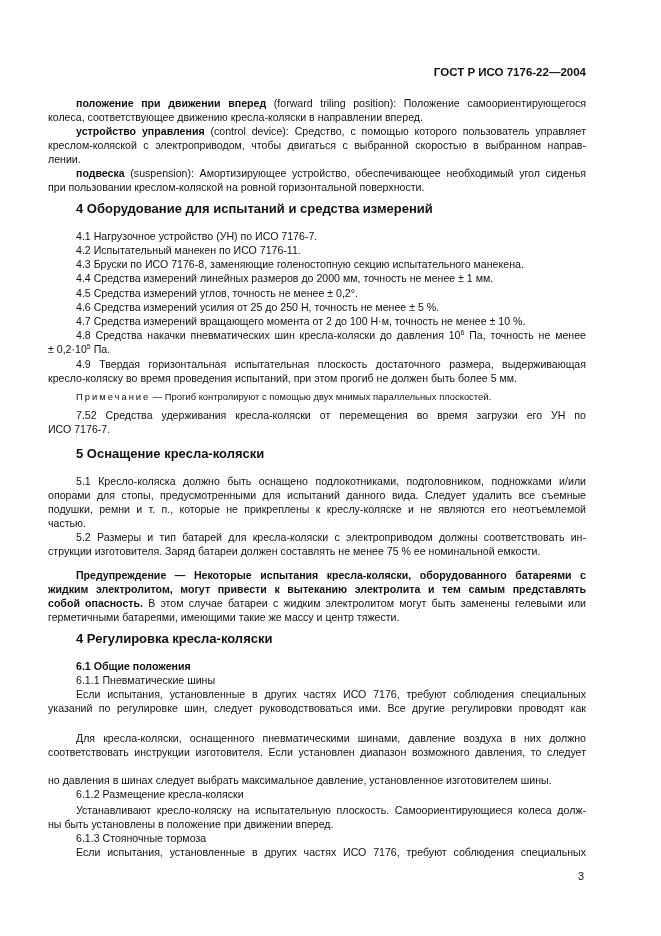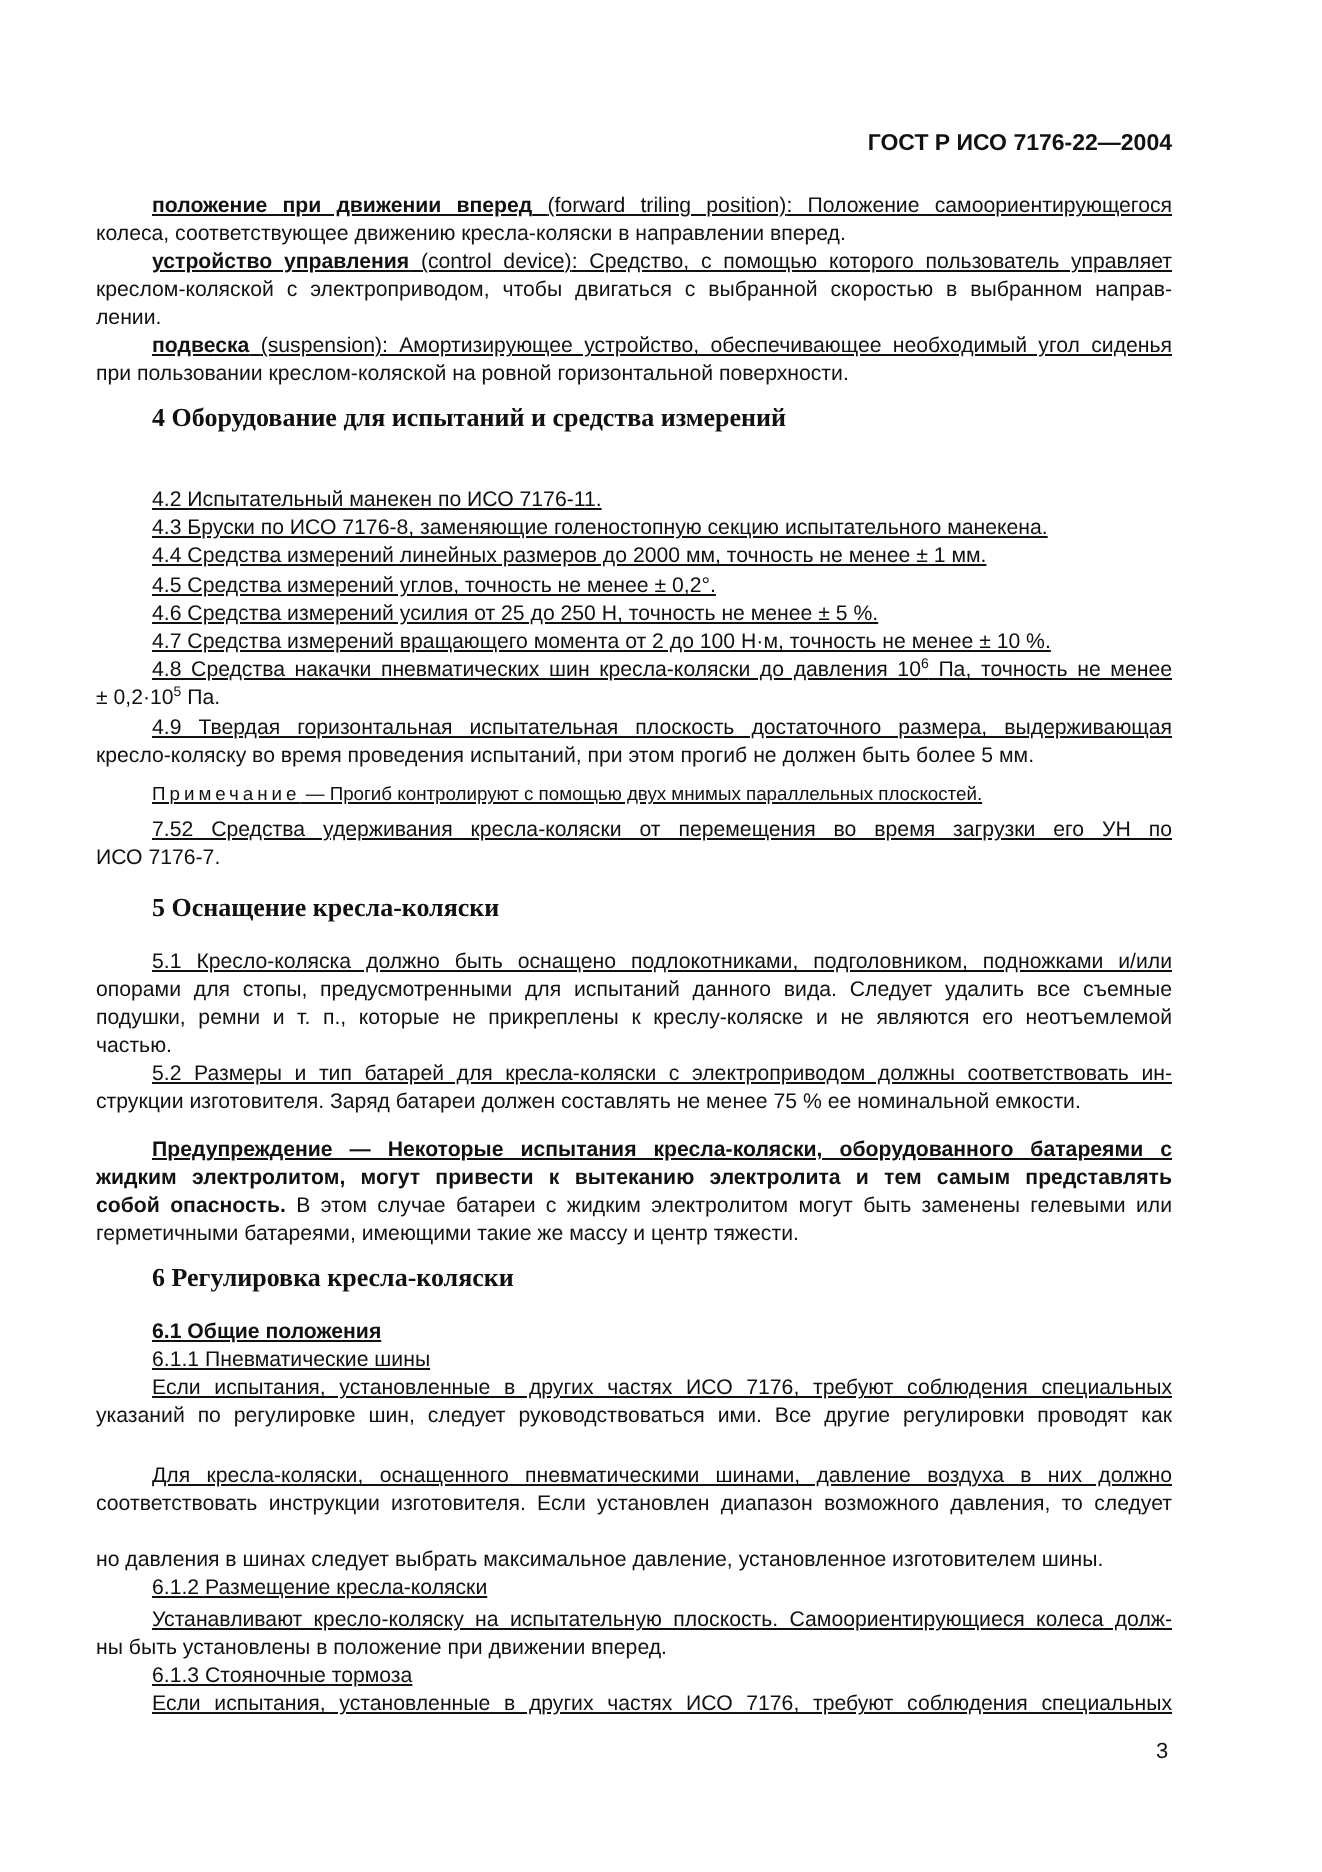--- a/index.html
+++ b/index.html
@@ -2,22 +2,22 @@
 <html><head>
 <meta charset="utf-8">
 <style>
   html, body { margin: 0; padding: 0; background: #ffffff; }
   body { width: 661px; height: 936px; position: relative; overflow: hidden;
          font-family: "Liberation Sans", sans-serif; color: #111; }
   .page { position: absolute; left: 0; top: 0; width: 661px; height: 936px; }
   .hdr { position: absolute; right: 75px; top: 66px; font-size: 11.5px; font-weight: bold; padding-left: 18px; }
   .ln { position: absolute; left: 48px; width: 538px; font-size: 10.6px; line-height: 14px; white-space: nowrap; }
   .ln.j { text-align: justify; text-align-last: justify; white-space: normal; height: 14px; overflow: hidden; }
-  .ind { padding-left: 28px; box-sizing: border-box; text-decoration: underline; }
-  .h1 { position: absolute; left: 76px; font-size: 13px; font-weight: bold; white-space: nowrap; font-family: Liberation Serif, serif; }
+  .ind { padding-left: 28px; box-sizing: border-box; }
+  .h1 { position: absolute; left: 76px; font-size: 13px; font-weight: bold; white-space: nowrap; }
   .h2 { font-weight: bold; }
   .b { font-weight: bold; }
   .note { font-size: 9.4px; }
   .sp { letter-spacing: 2px; }
   sup { font-size: 7px; vertical-align: 4px; line-height: 0; }
   .pgnum { position: absolute; left: 578px; top: 847px; font-size: 11px; }
 </style>
 </head>
 <body>
 
@@ -30,20 +30,21 @@
 
   <div class="ln j ind" style="top:124px"><span class="b">устройство управления</span> <span>(control device)</span><span>: Средство, с помощью которого пользователь управляет</span></div>
   <div class="ln j" style="top:138px">креслом-коляской с электроприводом, чтобы двигаться с выбранной скоростью в выбранном направ-</div>
   <div class="ln" style="top:152px">лении.</div>
 
   <div class="ln j ind" style="top:166px"><span class="b">подвеска</span> <span>(suspension)</span><span>: Амортизирующее устройство, обеспечивающее необходимый угол сиденья</span></div>
   <div class="ln" style="top:180px">при пользовании креслом-коляской на ровной горизонтальной поверхности.</div>
 
   <div class="h1" style="top:201px">4  Оборудование для испытаний и средства измерений</div>
 
+  <div class="ln ind" style="top:229px">4.1  Нагрузочное устройство (УН) по ИСО 7176-7.</div>
   <div class="ln ind" style="top:243px">4.2  Испытательный манекен по ИСО 7176-11.</div>
   <div class="ln ind" style="top:257px">4.3  Бруски по ИСО 7176-8, заменяющие голеностопную секцию испытательного манекена.</div>
   <div class="ln ind" style="top:271px">4.4  Средства измерений линейных размеров до 2000 мм, точность не менее ± 1 мм.</div>
   <div class="ln ind" style="top:286px">4.5  Средства измерений углов, точность не менее ± 0,2°.</div>
   <div class="ln ind" style="top:300px">4.6  Средства измерений усилия от 25 до 250 Н, точность не менее ± 5 %.</div>
   <div class="ln ind" style="top:314px">4.7  Средства измерений вращающего момента от 2 до 100 Н·м, точность не менее ± 10 %.</div>
 
   <div class="ln j ind" style="top:328px"><span>4.8  Средства накачки пневматических шин кресла-коляски до давления 10</span><sup>6</sup><span> Па, точность не менее</span></div>
   <div class="ln" style="top:342px"><span>± 0,2·10</span><sup>5</sup><span> Па.</span></div>
 
@@ -63,21 +64,21 @@
   <div class="ln" style="top:516px">частью.</div>
 
   <div class="ln j ind" style="top:530px">5.2  Размеры и тип батарей для кресла-коляски с электроприводом должны соответствовать ин-</div>
   <div class="ln" style="top:544px">струкции изготовителя. Заряд батареи должен составлять не менее 75 % ее номинальной емкости.</div>
 
   <div class="ln j ind b" style="top:568px">Предупреждение — Некоторые испытания кресла-коляски, оборудованного батареями с</div>
   <div class="ln j b" style="top:582px">жидким электролитом, могут привести к вытеканию электролита и тем самым представлять</div>
   <div class="ln j" style="top:596px"><span class="b">собой опасность.</span><span> В этом случае батареи с жидким электролитом могут быть заменены гелевыми или</span></div>
   <div class="ln" style="top:610px">герметичными батареями, имеющими такие же массу и центр тяжести.</div>
 
-  <div class="h1" style="top:631px">6  Регулировка кресла-коляски</div>
+  <div class="h1" style="top:631px">4  Регулировка кресла-коляски</div>
 
   <div class="ln ind h2" style="top:659px">6.1  Общие положения</div>
   <div class="ln ind" style="top:673px">6.1.1  Пневматические шины</div>
 
   <div class="ln j ind" style="top:687px">Если испытания, установленные в других частях ИСО 7176, требуют соблюдения специальных</div>
   <div class="ln j" style="top:701px">указаний по регулировке шин, следует руководствоваться ими. Все другие регулировки проводят как</div>
 
   <div class="ln j ind" style="top:731px">Для кресла-коляски, оснащенного пневматическими шинами, давление воздуха в них должно</div>
   <div class="ln j" style="top:745px">соответствовать инструкции изготовителя. Если установлен диапазон возможного давления, то следует</div>
   <div class="ln" style="top:773px">но давления в шинах следует выбрать максимальное давление, установленное изготовителем шины.</div>

